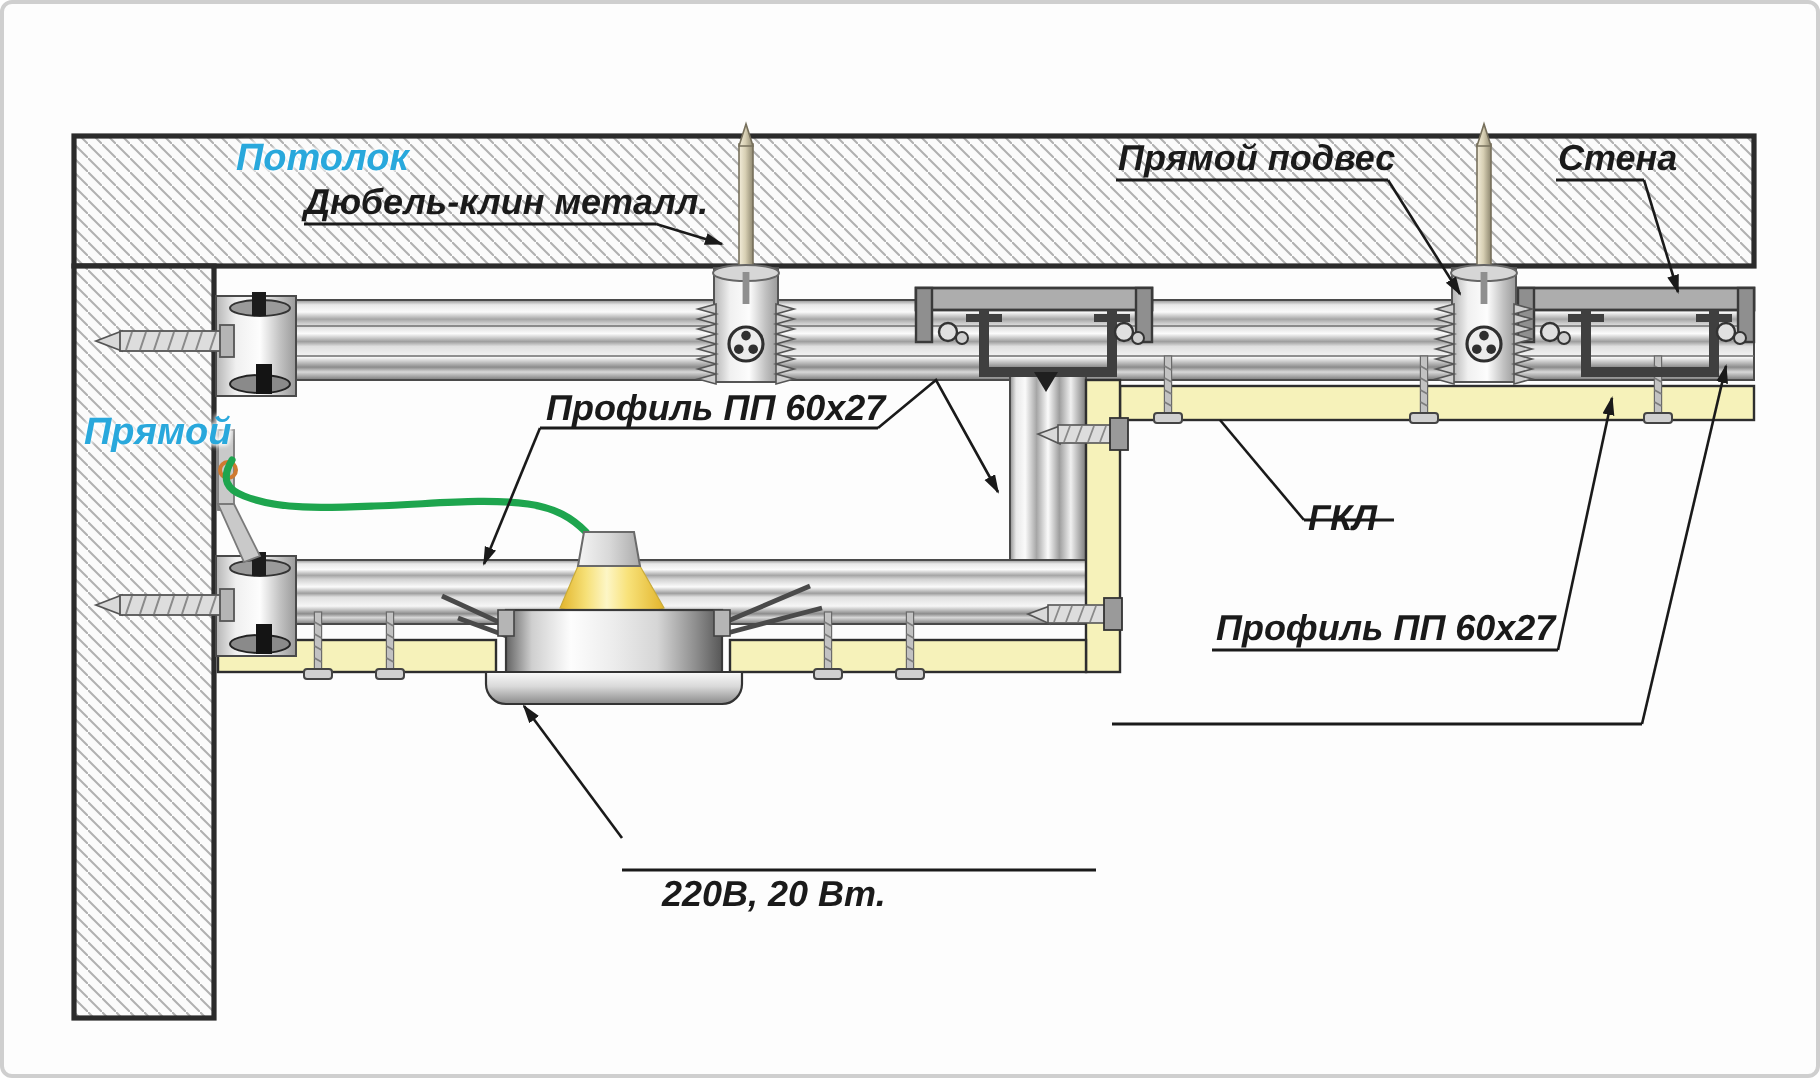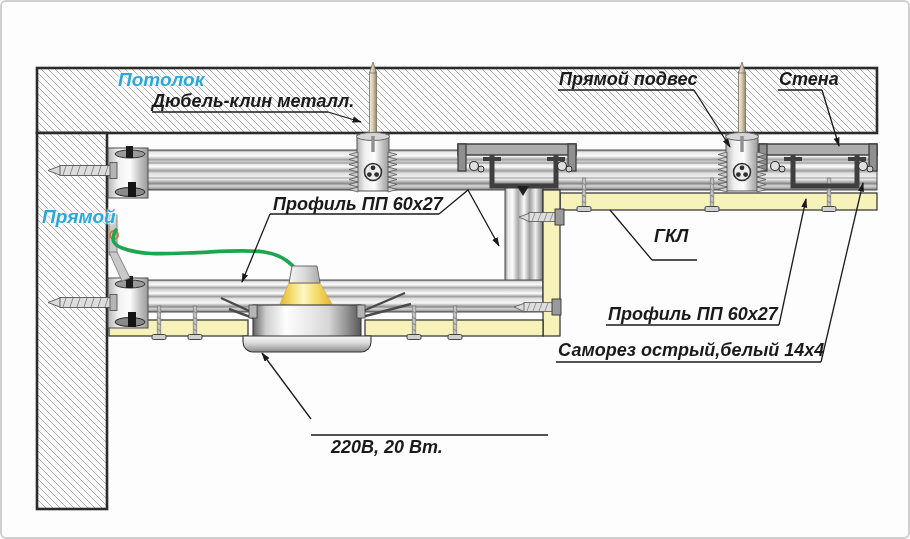--- a/index.html
+++ b/index.html
@@ -271,18 +271,17 @@
     <path d="M309,417 L260,351" marker-end="url(#arr)"></path>
   </g>
 </svg>
 
 <div class="lbl cyan" style="left:116px;top:68px">Потолок</div>
 <div class="lbl" style="left:557px;top:68px">Прямой подвес</div>
 <div class="lbl" style="left:150px;top:90px">Дюбель-клин металл.</div>
 <div class="lbl" style="left:777px;top:68px">Стена</div>
 <div class="lbl cyan" style="left:40px;top:205px">Прямой</div>
 <div class="lbl" style="left:271px;top:193px">Профиль ПП 60х27</div>
-<div class="lbl" style="left:652px;top:225px">ГКЛ</div>
+<div class="lbl" style="left:652px;top:248px">ГКЛ</div>
 <div class="lbl" style="left:606px;top:303px">Профиль ПП 60х27</div>
-<div class="lbl" style="left:556px;top:339px">Саморез острый,белый 14х4</div>
 <div class="lbl" style="left:329px;top:436px">220В, 20 Вт.</div>
 
 </div>
 
 </body></html>

